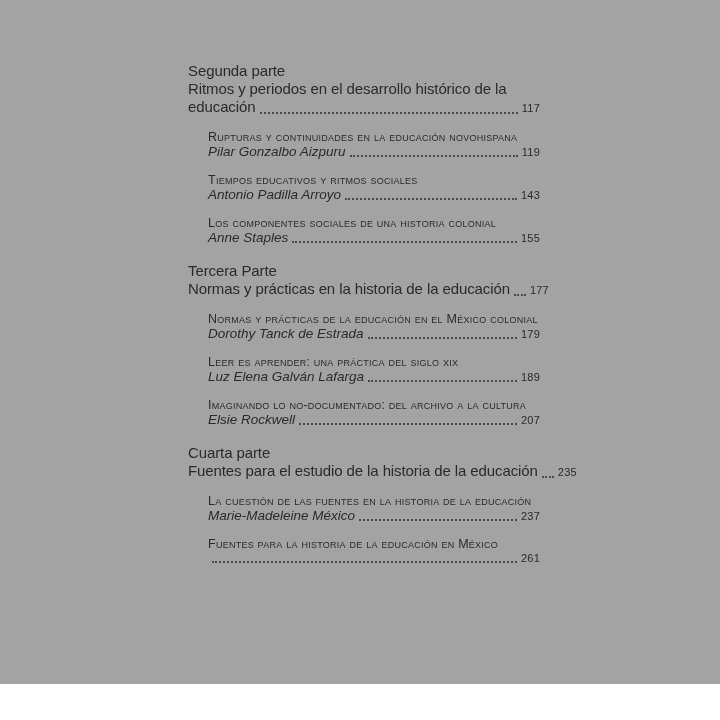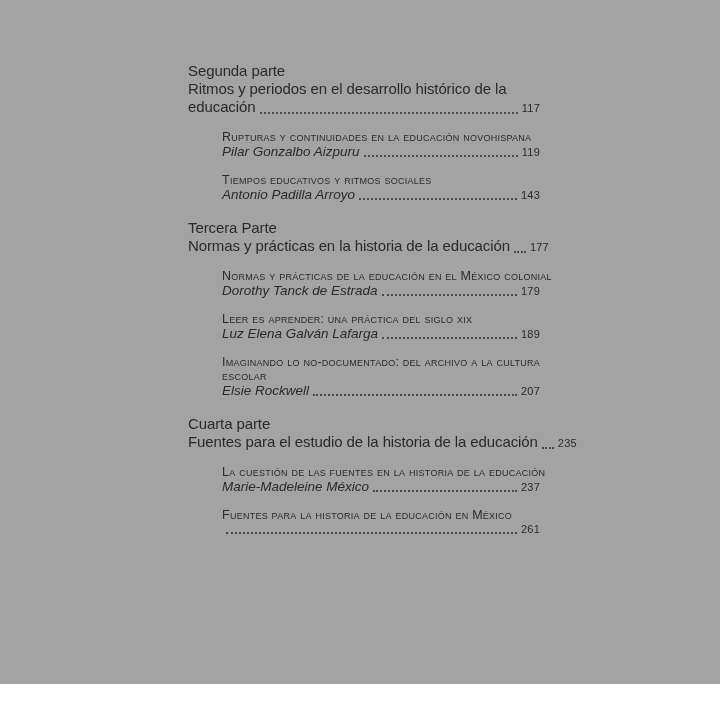--- a/index.html
+++ b/index.html
@@ -30,21 +30,21 @@
   }
   .part-heading,
   .part-title-line,
   .part-title-row {
     font-size: 15px;
     line-height: 18px;
     letter-spacing: -0.1px;
     white-space: nowrap;
   }
   .toc-chapter {
-    margin-left: 34px;
+    margin-left: 20px;
     margin-top: 13px;
   }
   .chapter-title-line {
     font-variant: small-caps;
     font-size: 12.5px;
     line-height: 14px;
     letter-spacing: 0.25px;
     white-space: nowrap;
   }
   .toc-row {
@@ -98,20 +98,28 @@
           </div>
         </div>
         <div class="toc-chapter">
           <div class="chapter-title-line">Tiempos educativos y ritmos sociales</div>
           <div class="toc-row author-row">
             <span class="row-text author-name">Antonio Padilla Arroyo</span>
             <span class="dots"></span>
             <span class="row-page">143</span>
           </div>
         </div>
+        <div class="toc-chapter">
+          <div class="chapter-title-line">Los componentes sociales de una historia colonial</div>
+          <div class="toc-row author-row">
+            <span class="row-text author-name">Anne Staples</span>
+            <span class="dots"></span>
+            <span class="row-page">155</span>
+          </div>
+        </div>
       </section>
       <section class="toc-part">
         <div class="part-heading">Tercera Parte</div>
         <div class="toc-row part-title-row">
           <span class="row-text">Normas y prácticas en la historia de la educación</span>
           <span class="dots"></span>
           <span class="row-page">177</span>
         </div>
         <div class="toc-chapter">
           <div class="chapter-title-line">Normas y prácticas de la educación en el México colonial</div>
@@ -124,21 +132,20 @@
         <div class="toc-chapter">
           <div class="chapter-title-line">Leer es aprender: una práctica del siglo xix</div>
           <div class="toc-row author-row">
             <span class="row-text author-name">Luz Elena Galván Lafarga</span>
             <span class="dots"></span>
             <span class="row-page">189</span>
           </div>
         </div>
         <div class="toc-chapter">
           <div class="chapter-title-line">Imaginando lo no-documentado: del archivo a la cultura</div>
-          <div class="chapter-title-line">escolar</div>
           <div class="toc-row author-row">
             <span class="row-text author-name">Elsie Rockwell</span>
             <span class="dots"></span>
             <span class="row-page">207</span>
           </div>
         </div>
       </section>
       <section class="toc-part">
         <div class="part-heading">Cuarta parte</div>
         <div class="toc-row part-title-row">

